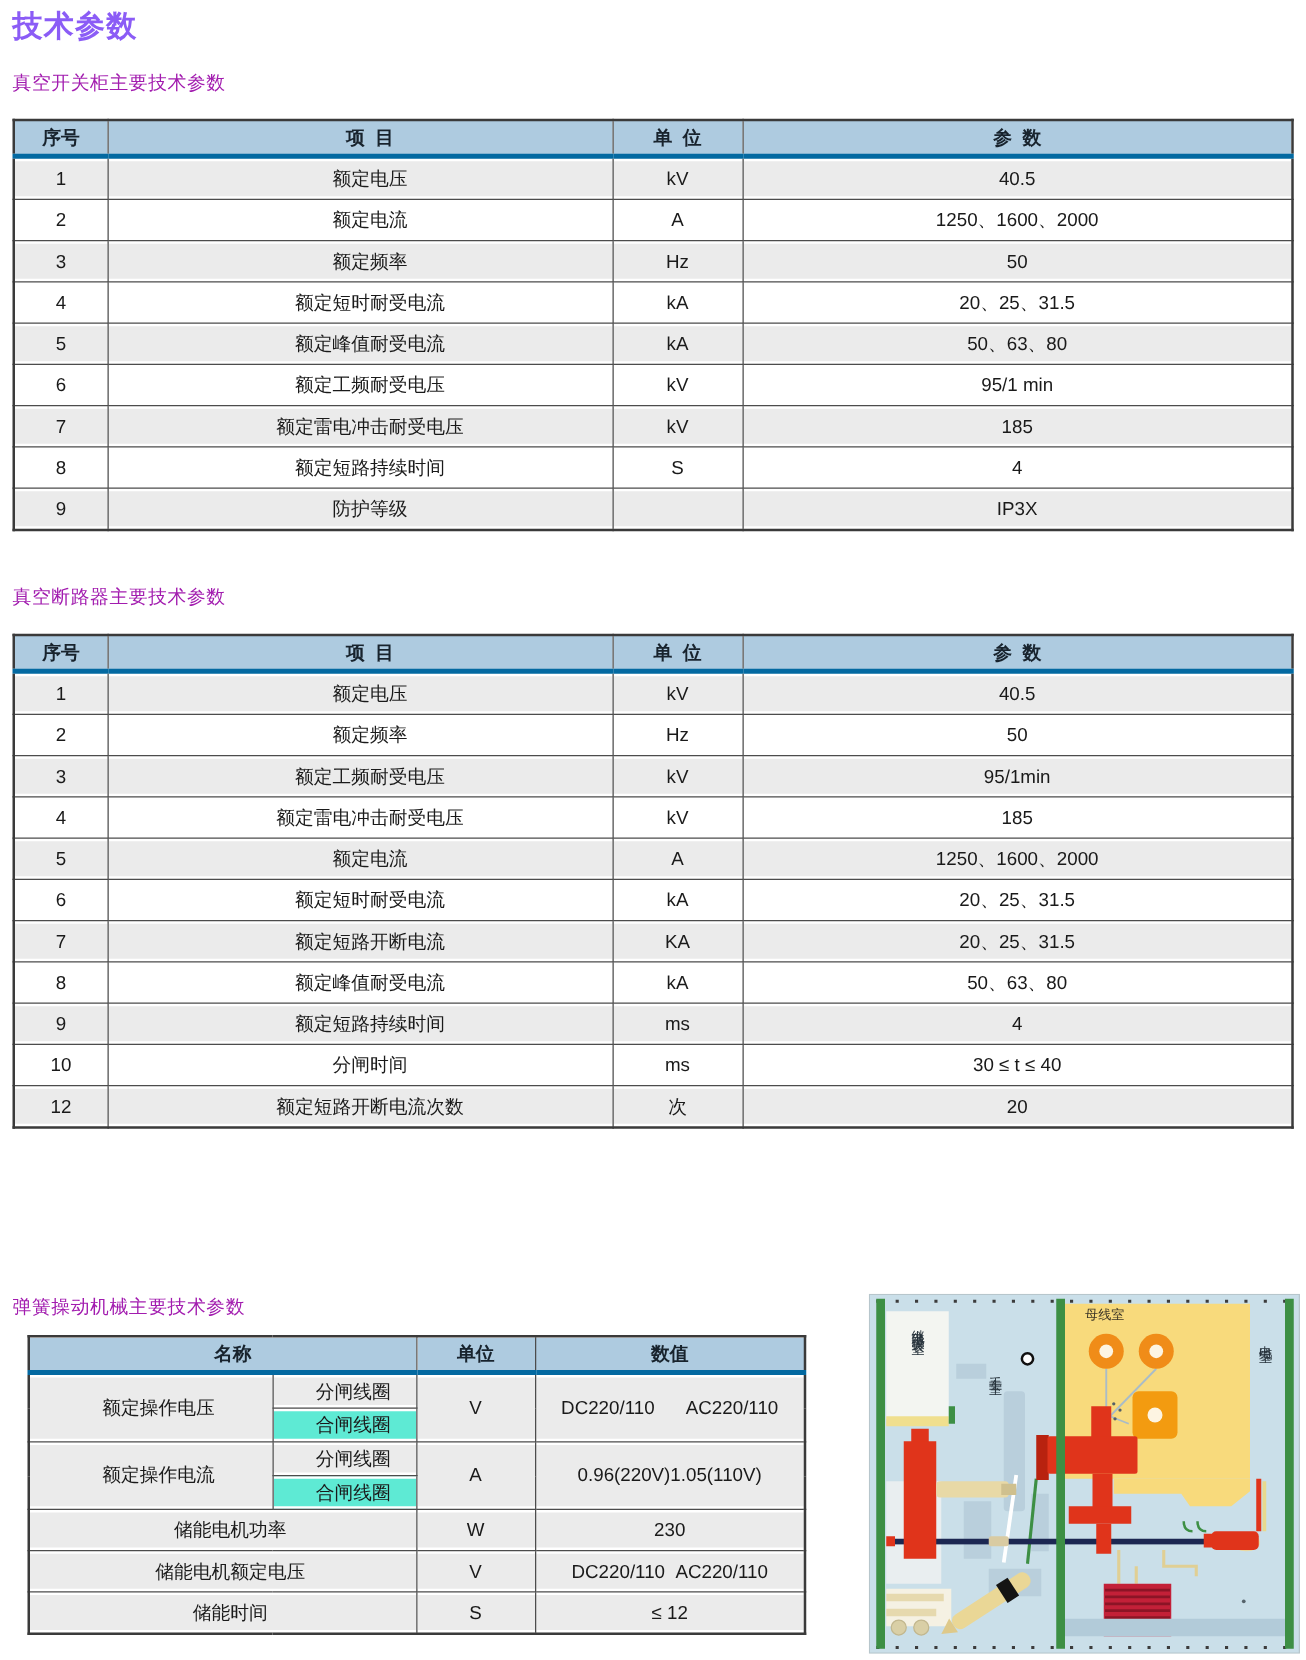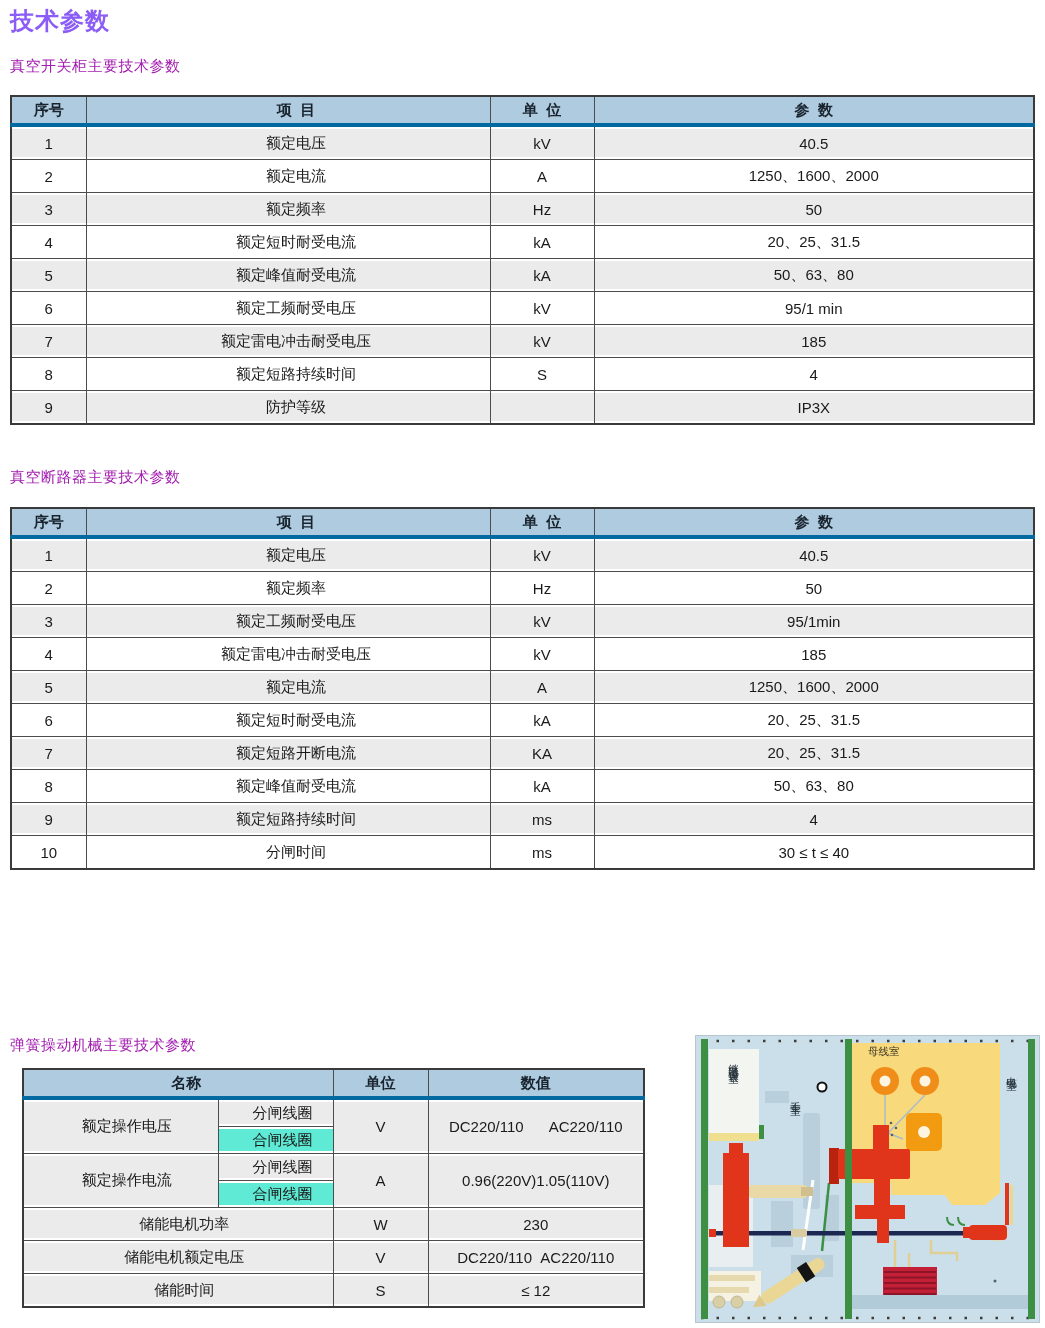--- a/index.html
+++ b/index.html
@@ -185,20 +185,26 @@
           <td>9</td>
           <td class="c-item">额定短路持续时间</td>
           <td>ms</td>
           <td>4</td>
         </tr>
       <tr>
           <td>10</td>
           <td class="c-item">分闸时间</td>
           <td>ms</td>
           <td>30 ≤ t ≤ 40</td>
+        </tr>
+      <tr>
+          <td>12</td>
+          <td class="c-item">额定短路开断电流次数</td>
+          <td>次</td>
+          <td>20</td>
         </tr>
     </tbody>
   </table>
 
   <div class="sec-title" id="sec3-title">弹簧操动机械主要技术参数</div>
 
   <table class="spec" id="table3">
     <colgroup>
         <col style="width:195px">
         <col style="width:115px">

